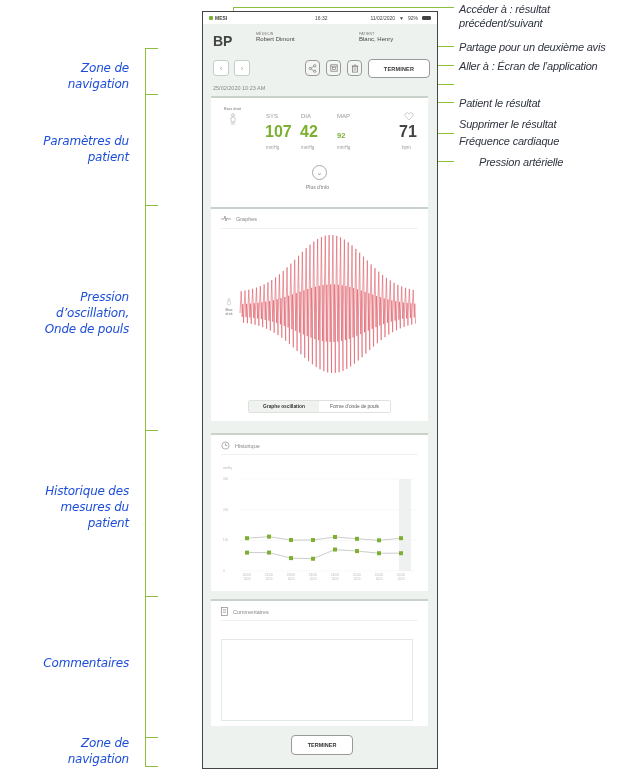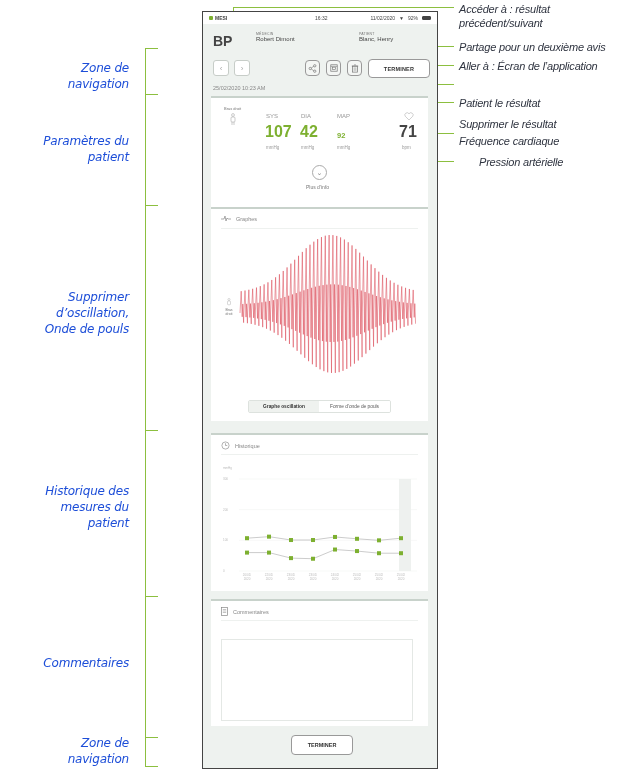--- a/index.html
+++ b/index.html
@@ -117,21 +117,21 @@
 
 <div class="ann-left" style="top:60px;">
   <div>Zone de</div>
     <div>navigation</div>
 </div>
 <div class="ann-left" style="top:133px;">
   <div>Paramètres du</div>
     <div>patient</div>
 </div>
 <div class="ann-left" style="top:289px;">
-  <div>Supprimer</div>
+  <div>Pression</div>
     <div>d’oscillation,</div>
     <div>Onde de pouls</div>
 </div>
 <div class="ann-left" style="top:483px;">
   <div>Historique des</div>
     <div>mesures du</div>
     <div>patient</div>
 </div>
 <div class="ann-left" style="top:655px;">
   <div>Commentaires</div>

